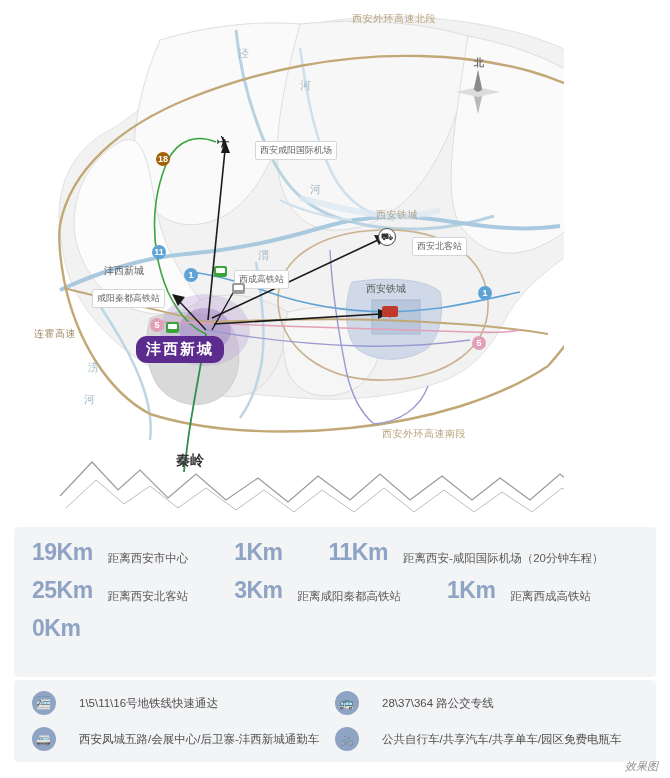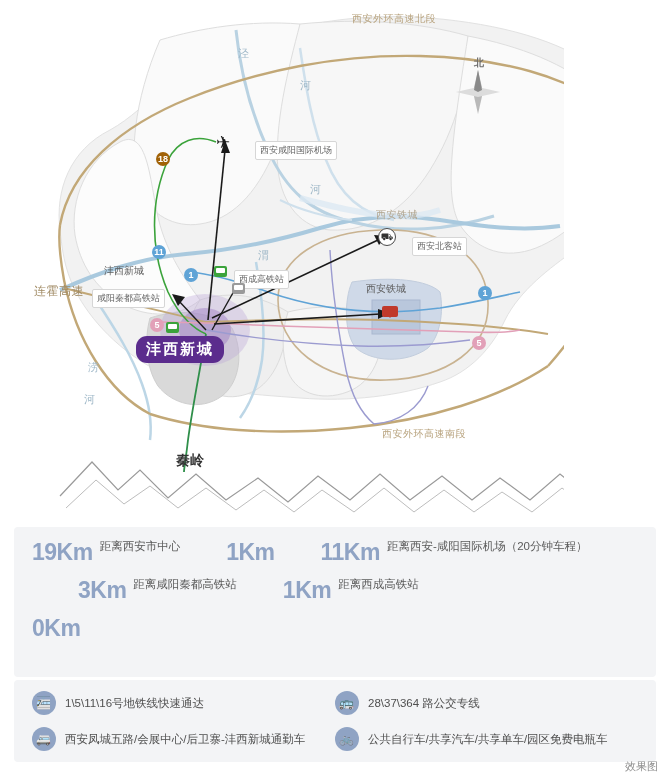--- a/index.html
+++ b/index.html
@@ -21,21 +21,21 @@
   #map-svg { position:absolute; left:0; top:0; }
 
   .map-label {
     position: absolute;
     font-size: 10px;
     color: #7b7b7b;
     white-space: nowrap;
     letter-spacing: .5px;
   }
   .river-label { color:#9fb8c8; font-size:11px; }
-  .road-label { color:#a08a63; font-size:12px; }
+  .road-label { color:#a08a63; font-size:10px;margin-top:44px; }
   .ring-label { color:#b8a37e; font-size:10px; }
 
   .poi-chip {
     position:absolute;
     background:#fff;
     border:1px solid #d6d6d6;
     border-radius:2px;
     font-size:9px;
     color:#666;
     padding:2px 4px;
@@ -94,21 +94,21 @@
   
   #stats {
     position:absolute;
     left:14px; top:527px;
     width:642px; height:150px;
     background:#f3f4f6;
     border-radius:4px;
     padding:12px 18px 6px 18px;
   }
   .stat-row { display:flex; align-items:baseline; margin-bottom:11px; }
-  .stat-item { display:flex; align-items:flex-start; }
+  .stat-item { display:flex; align-items:flex-end;gap:8px; }
   .stat-num {
     font-size:23px; font-weight:bold; color:#8fa3c4;
     letter-spacing:-0.5px;
   }
   .stat-txt { font-size:11.5px; color:#5a5a5a; margin-left:7px; }
   .gap1 { width:46px; }
   .gap2 { width:46px; }
 
   
   #transport {
@@ -120,24 +120,24 @@
     padding:11px 18px;
   }
   .tr-row { display:flex; margin-bottom:12px; }
   .tr-item { display:flex; align-items:center; width:50%; }
   .tr-icon {
     width:24px;height:24px;border-radius:50%;
     background:#8fa3c4;color:#fff;
     display:flex;align-items:center;justify-content:center;
     font-size:12px; flex:none;
   }
-  .tr-text { font-size:11.5px; color:#4f4f4f; margin-left:9px; }
+  .tr-text { font-size:11.5px; color:#4f4f4f; margin-left:23px; }
   #footer-note {
     position:absolute; right:12px; bottom:4px;
-    font-size:11px; color:#8d8d8d;
+    font-size:11px; color:#8d8d8d;font-style:italic;
   }
 </style>
 </head>
 <body>
 
 <div id="map-area">
   <svg id="map-svg" width="670" height="520" viewBox="0 0 670 520">
 
     <path d="M60,230 C55,190 70,150 110,130 C150,108 180,60 240,42 C300,24 360,12 430,18
              C500,24 560,40 600,70 C630,92 640,130 628,170 C618,205 600,232 575,250
@@ -274,20 +274,24 @@
       <span class="stat-num">1Km</span>
     </div>
     <div class="gap2"></div>
     <div class="stat-item">
       <span class="stat-num">11Km</span>
       <span class="stat-txt">距离西安-咸阳国际机场（20分钟车程）</span>
     </div>
   </div>
 
   <div class="stat-row">
+    <div class="stat-item">
+      <span class="stat-num">25Km</span>
+      <span class="stat-txt">距离西安北客站</span>
+    </div>
     <div class="gap1"></div>
     <div class="stat-item">
       <span class="stat-num">3Km</span>
       <span class="stat-txt">距离咸阳秦都高铁站</span>
     </div>
     <div class="gap2"></div>
     <div class="stat-item">
       <span class="stat-num">1Km</span>
       <span class="stat-txt">距离西成高铁站</span>
     </div>

